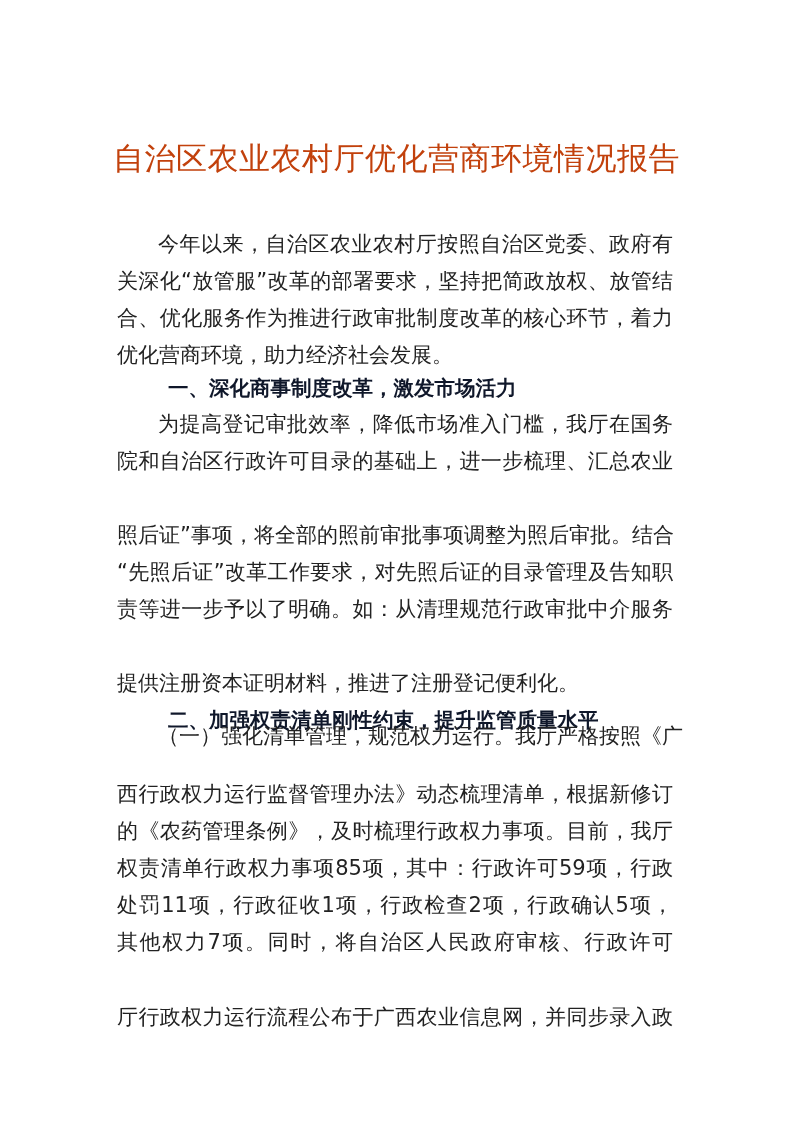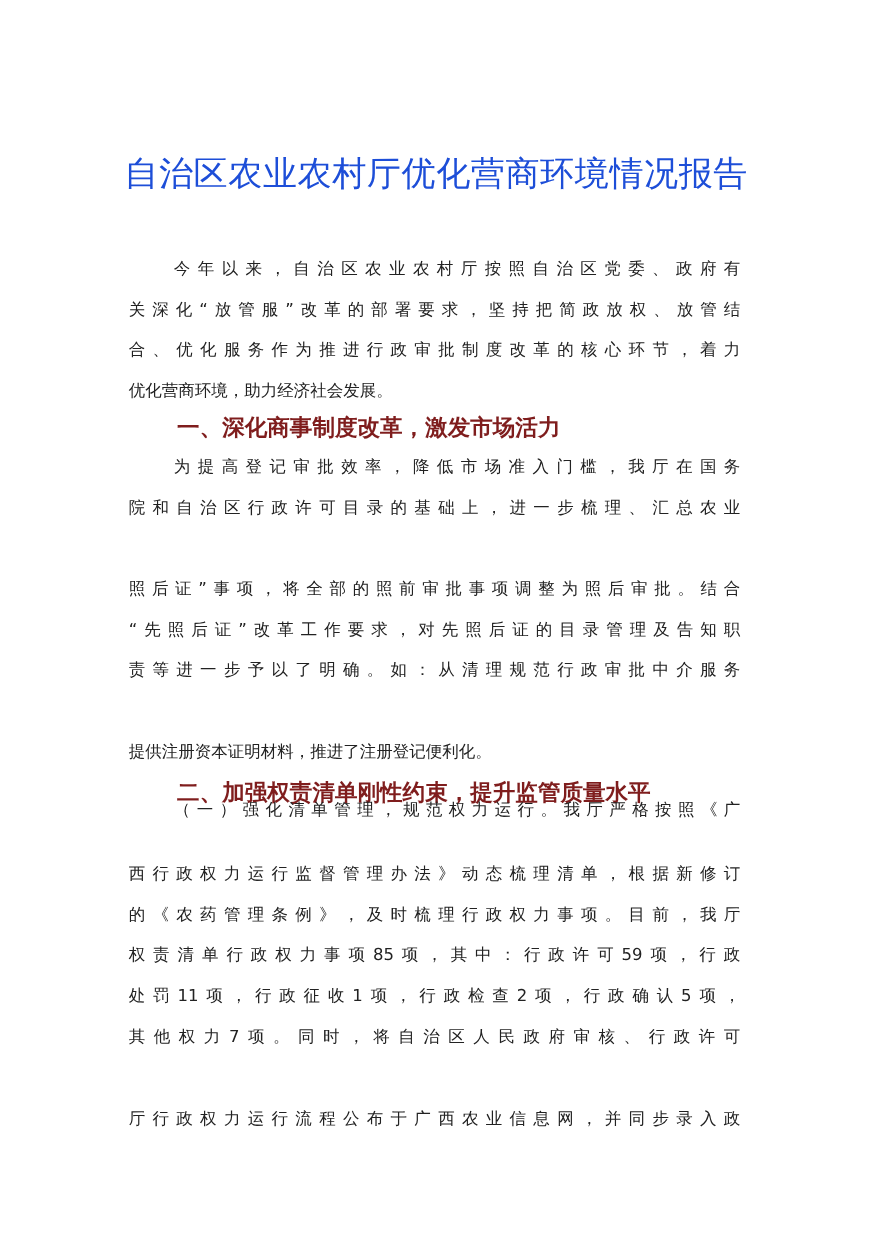--- a/index.html
+++ b/index.html
@@ -1,33 +1,33 @@
 <!DOCTYPE html>
 <html><head>
 <meta charset="utf-8">
 <style>
   html, body { margin: 0; padding: 0; background: #ffffff; }
   body { width: 793px; height: 1122px; position: relative; overflow: hidden; color: #1a1a1a; }
   .page { position: absolute; left: 0; top: 0; width: 793px; height: 1122px; background: #fff; }
   .title {
     position: absolute; left: 0; width: 793px; top: 138px;
     text-align: center; font-family: "DejaVu Serif", serif; font-size: 31px; line-height: 40px;
-    letter-spacing: 0.5px; color: #1d4ed8;
+    letter-spacing: 0.5px; color: #c2410c;
   }
   .line {
     position: absolute; left: 117px; width: 556px; height: 37px;
-    font-family: "DejaVu Sans", sans-serif; font-size: 15px; line-height: 37px;
+    font-family: "DejaVu Sans", sans-serif; font-size: 21px; line-height: 37px;
     white-space: nowrap; text-align: justify; text-align-last: justify; color: #222;
   }
   .line.last { text-align-last: left; }
   .line.indent { left: 158px; width: 515px; }
   .heading {
-    position: absolute; left: 161px; height: 37px;
+    position: absolute; left: 168px; height: 37px;
     font-family: "DejaVu Sans", sans-serif; font-weight: bold; font-size: 20.5px; line-height: 37px;
-    white-space: nowrap; color: #7f1d1d;
+    white-space: nowrap; color: #0f172a;
   }
 </style>
 </head>
 <body>
 
 <div class="page">
   <div class="title">自治区农业农村厅优化营商环境情况报告</div>
 
   <div class="line indent" style="top:226px">今年以来，自治区农业农村厅按照自治区党委、政府有</div>
   <div class="line" style="top:263px">关深化“放管服”改革的部署要求，坚持把简政放权、放管结</div>

